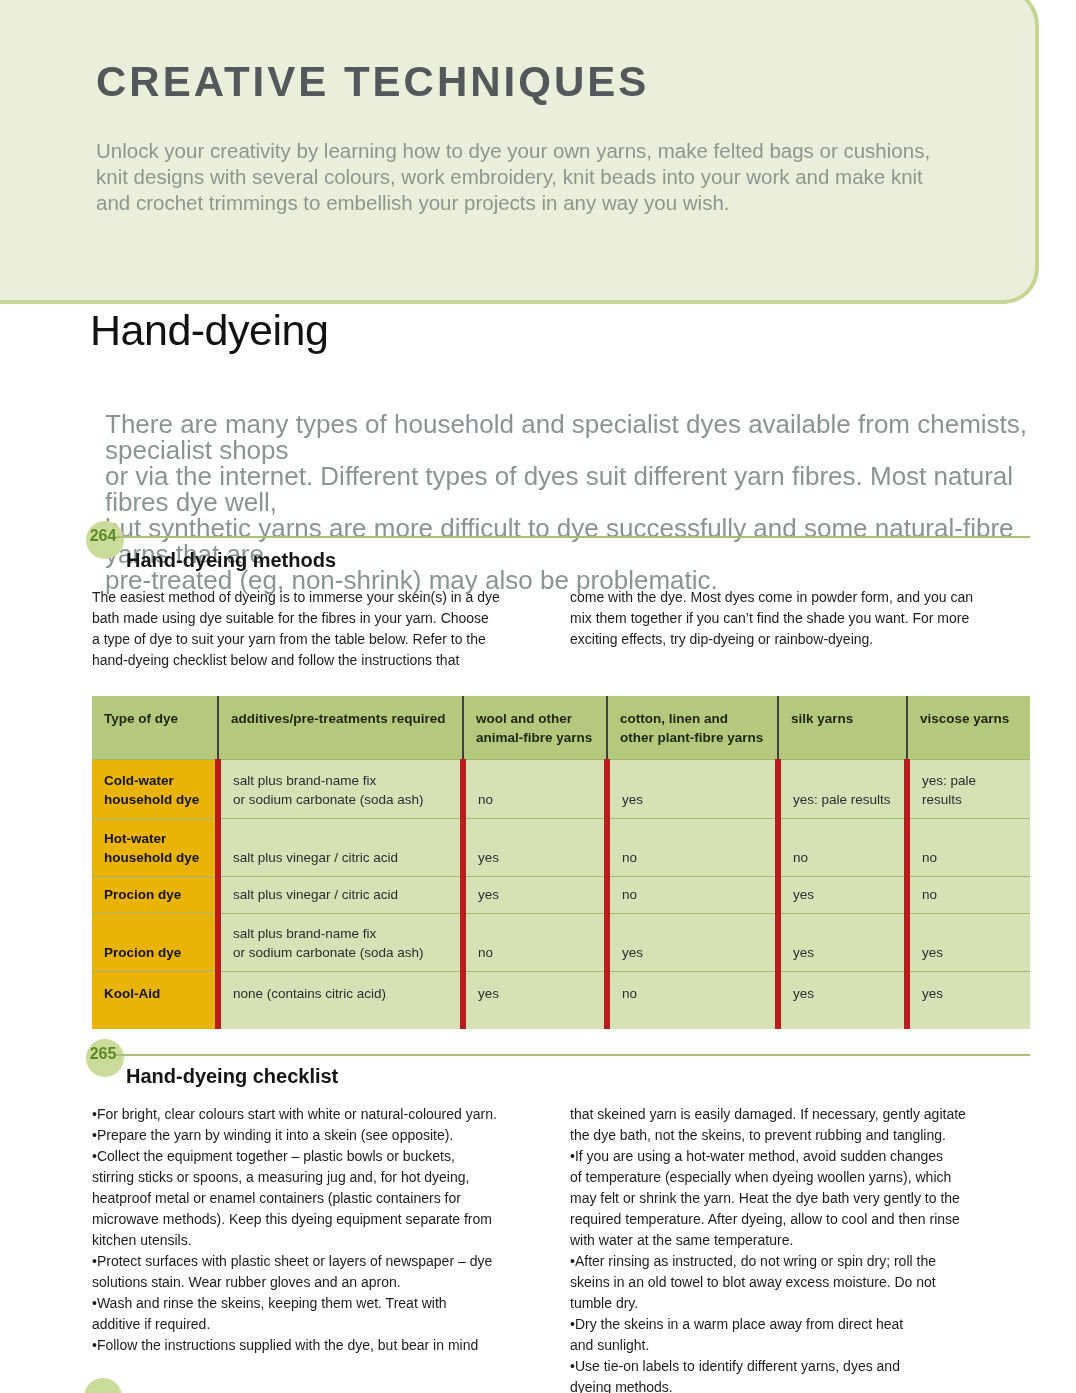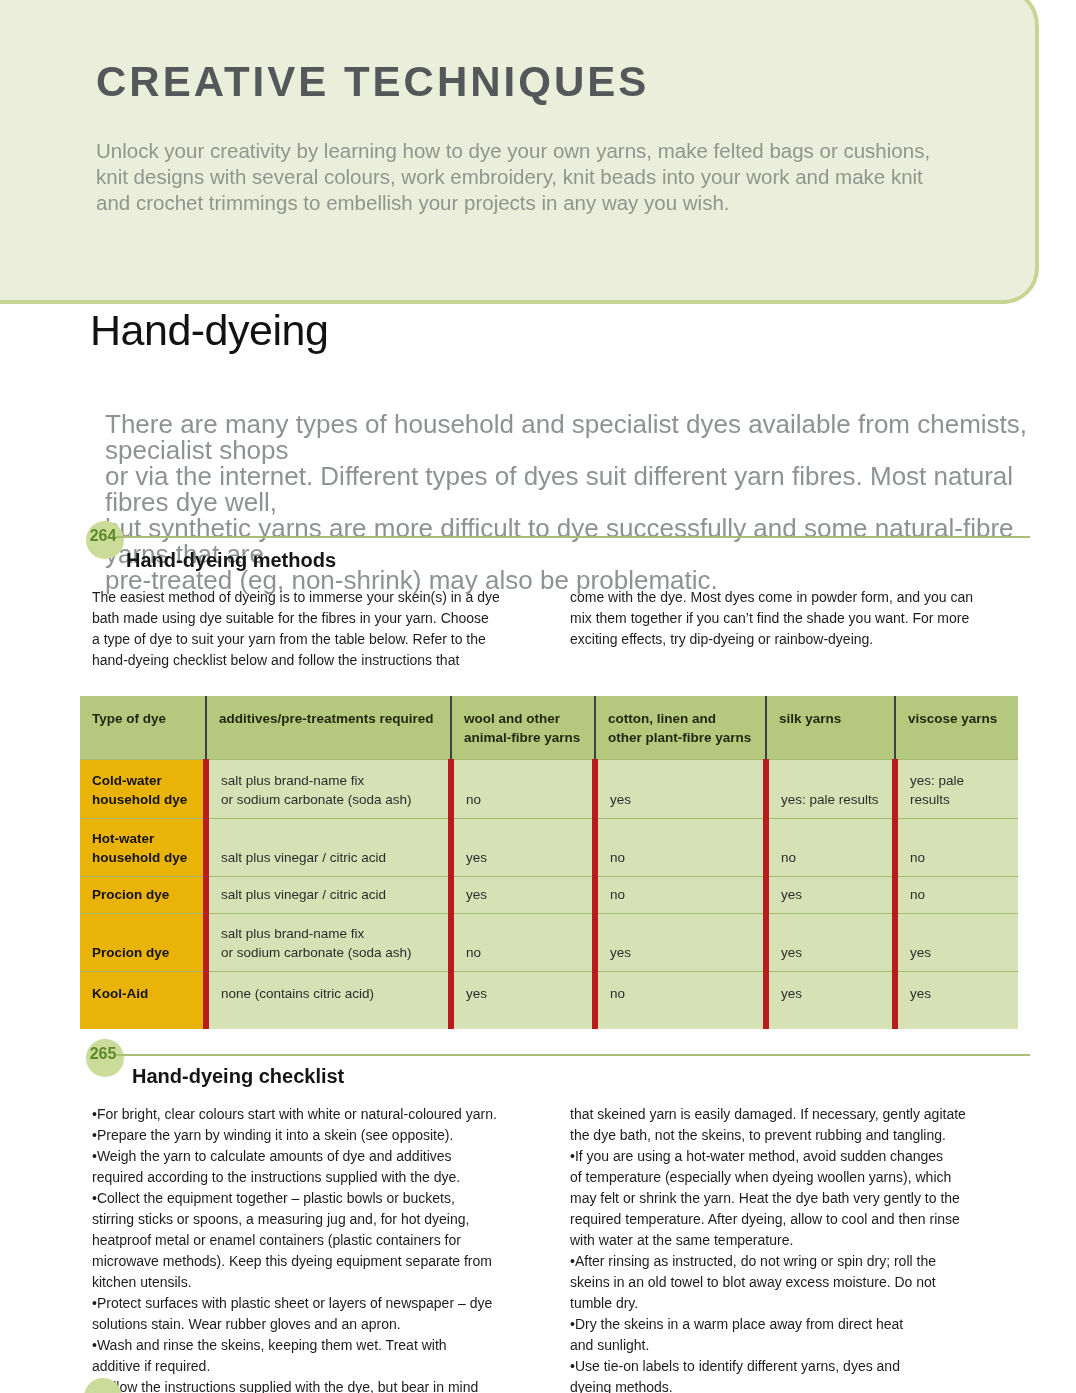--- a/index.html
+++ b/index.html
@@ -41,38 +41,38 @@
   .badge-264{left:86px;top:521px;}
   .badge-265{left:86px;top:1039px;}
   .badge-sliver{left:84px;top:1378px;}
   .rule{position:absolute;height:2px;background:#a9bf78;}
   .rule-264{left:116px;top:536px;width:914px;}
   .rule-265{left:116px;top:1054px;width:914px;}
   .sec-head{
     position:absolute;margin:0;font-size:20px;font-weight:700;color:#151515;
   }
   .head-264{left:126px;top:549px;}
-  .head-265{left:132px;top:1065px;}
+  .head-265{left:126px;top:1065px;}
   
   .col{
     position:absolute;margin:0;width:474px;
     font-size:14px;line-height:21px;color:#1c1c1c;white-space:pre-line;
   }
   .col-m-left{left:92px;top:587px;}
   .col-m-right{left:570px;top:587px;}
   .ck-col{position:absolute;width:476px;top:1104px;}
   .ck-left{left:92px;}
   .ck-right{left:570px;}
   .ck-item,.ck-cont{
     margin:0;font-size:14px;line-height:21px;color:#1c1c1c;white-space:pre-line;
   }
   .ck-item::before{content:"\2022 ";}
   
   .dye-table{
-    position:absolute;left:80px;top:696px;width:938px;
+    position:absolute;left:92px;top:696px;width:938px;
     border-collapse:collapse;table-layout:fixed;padding-left:23px;
   }
   .dye-table th{
     background:#b5c97e;color:#1f270f;font-size:13.5px;font-weight:700;
     text-align:left;vertical-align:top;padding:13px 12px 6px 12px;
     line-height:19px;white-space:pre-line;height:63px;box-sizing:border-box;
   }
   .dye-table th + th{border-left:2px solid #404040;}
   .dye-table td{
     background:#d7e1b6;color:#2d2d2d;font-size:13.5px;line-height:19px;
@@ -187,22 +187,20 @@
 
   <div class="badge badge-265">
     <span>265</span>
   </div>
   <div class="rule rule-265"></div>
   <h3 class="sec-head head-265">Hand-dyeing checklist</h3>
 
   <div class="ck-col ck-left">
     <p class="ck-item">For bright, clear colours start with white or natural-coloured yarn.</p>
     <p class="ck-item">Prepare the yarn by winding it into a skein (see opposite).</p>
-    <p class="ck-item">Weigh the yarn to calculate amounts of dye and additives
-required according to the instructions supplied with the dye.</p>
     <p class="ck-item">Collect the equipment together – plastic bowls or buckets,
 stirring sticks or spoons, a measuring jug and, for hot dyeing,
 heatproof metal or enamel containers (plastic containers for
 microwave methods). Keep this dyeing equipment separate from
 kitchen utensils.</p>
     <p class="ck-item">Protect surfaces with plastic sheet or layers of newspaper – dye
 solutions stain. Wear rubber gloves and an apron.</p>
     <p class="ck-item">Wash and rinse the skeins, keeping them wet. Treat with
 additive if required.</p>
     <p class="ck-item">Follow the instructions supplied with the dye, but bear in mind</p>

